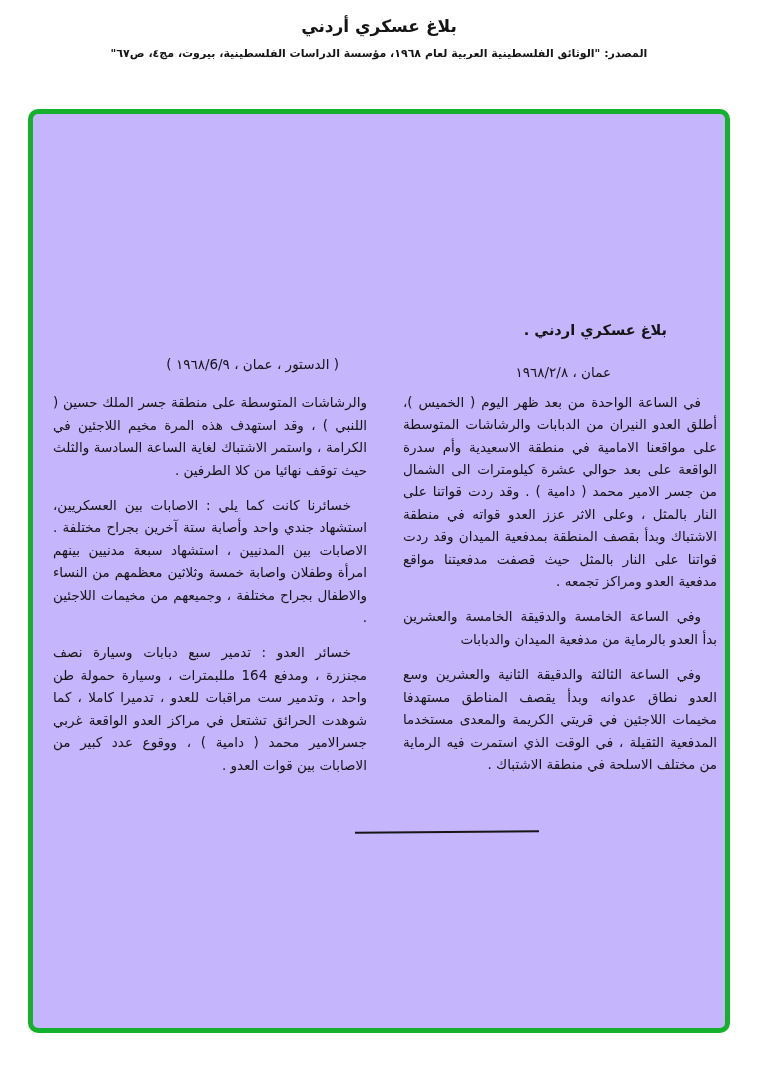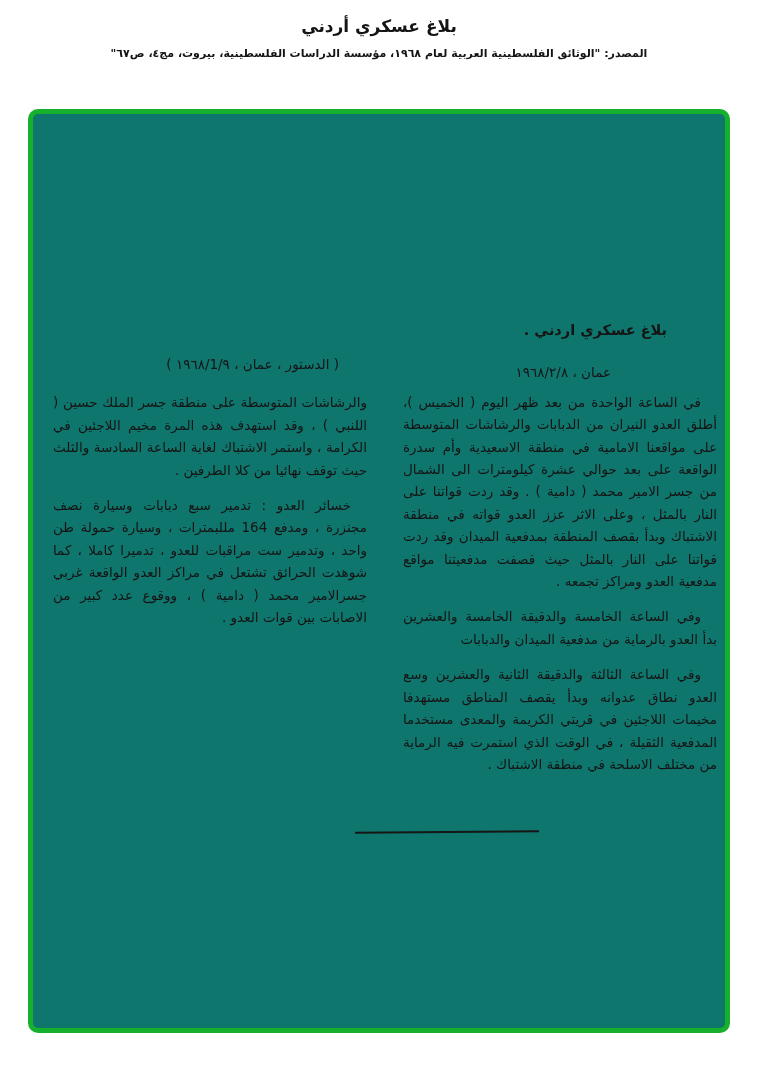--- a/index.html
+++ b/index.html
@@ -28,21 +28,21 @@
     font-size: 11px;
     font-weight: bold;
   }
 
   .green-box {
     position: absolute;
     left: 28px; top: 109px;
     width: 702px; height: 924px;
     border: 5px solid #15b12c;
     border-radius: 10px;
-    background: #0f766e;
+    background: #c4b5fd;
   }
 
   .col {
     position: absolute;
     width: 314px;
     font-size: 13.5px;
     line-height: 22.4px;
     text-align: justify;
     text-justify: inter-word;
     direction: rtl;
@@ -91,21 +91,22 @@
 
     <div class="col col-right" style="left:370px; top:205px;">
       <div class="comm-heading">بلاغ عسكري اردني .</div>
       <div class="comm-dateline">عمان ، ١٩٦٨/٢/٨</div>
       <p class="para first-right">في الساعة الواحدة من بعد ظهر اليوم ( الخميس )، أطلق العدو النيران من الدبابات والرشاشات المتوسطة على مواقعنا الامامية في منطقة الاسعيدية وأم سدرة الواقعة على بعد حوالي عشرة كيلومترات الى الشمال من جسر الامير محمد ( دامية ) . وقد ردت قواتنا على النار بالمثل ، وعلى الاثر عزز العدو قواته في منطقة الاشتباك وبدأ بقصف المنطقة بمدفعية الميدان وقد ردت قواتنا على النار بالمثل حيث قصفت مدفعيتنا مواقع مدفعية العدو ومراكز تجمعه .</p>
       <p class="para">وفي الساعة الخامسة والدقيقة الخامسة والعشرين بدأ العدو بالرماية من مدفعية الميدان والدبابات</p>
       <p class="para">وفي الساعة الثالثة والدقيقة الثانية والعشرين وسع العدو نطاق عدوانه وبدأ يقصف المناطق مستهدفا مخيمات اللاجئين في قريتي الكريمة والمعدى مستخدما المدفعية الثقيلة ، في الوقت الذي استمرت فيه الرماية من مختلف الاسلحة في منطقة الاشتباك .</p>
     </div>
 
     <div class="col col-left" style="left:20px; top:239px;">
-      <div class="attribution">( الدستور ، عمان ، ١٩٦٨/1/٩ )</div>
+      <div class="attribution">( الدستور ، عمان ، ١٩٦٨/6/٩ )</div>
       <p class="para no-indent">والرشاشات المتوسطة على منطقة جسر الملك حسين ( اللنبي ) ، وقد استهدف هذه المرة مخيم اللاجئين في الكرامة ، واستمر الاشتباك لغاية الساعة السادسة والثلث حيث توقف نهائيا من كلا الطرفين .</p>
+      <p class="para">خسائرنا كانت كما يلي : الاصابات بين العسكريين، استشهاد جندي واحد وأصابة ستة آخرين بجراح مختلفة . الاصابات بين المدنيين ، استشهاد سبعة مدنيين بينهم امرأة وطفلان واصابة خمسة وثلاثين معظمهم من النساء والاطفال بجراح مختلفة ، وجميعهم من مخيمات اللاجئين .</p>
       <p class="para">خسائر العدو : تدمير سبع دبابات وسيارة نصف مجنزرة ، ومدفع 164 مللبمترات ، وسيارة حمولة طن واحد ، وتدمير ست مراقبات للعدو ، تدميرا كاملا ، كما شوهدت الحرائق تشتعل في مراكز العدو الواقعة غربي جسرالامير محمد ( دامية ) ، ووقوع عدد كبير من الاصابات بين قوات العدو .</p>
     </div>
 
     <div class="divider" style="left:322px; top:717px;"></div>
   </div>
 
 </div>
 
 </body></html>

